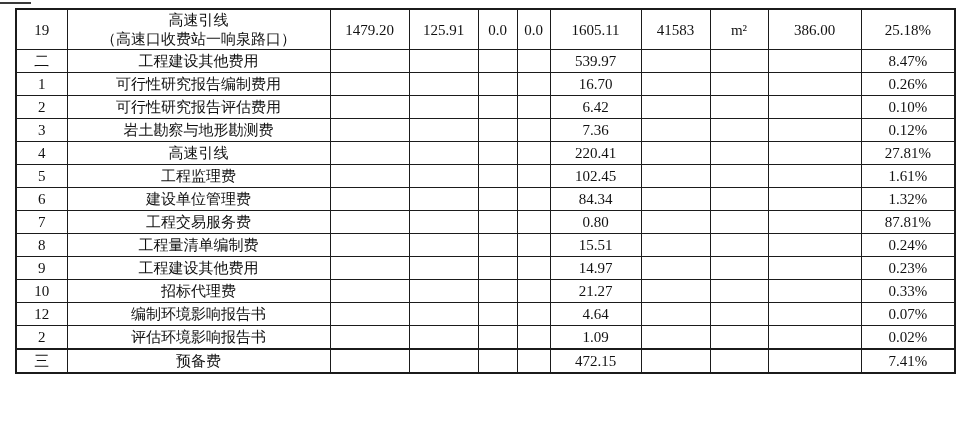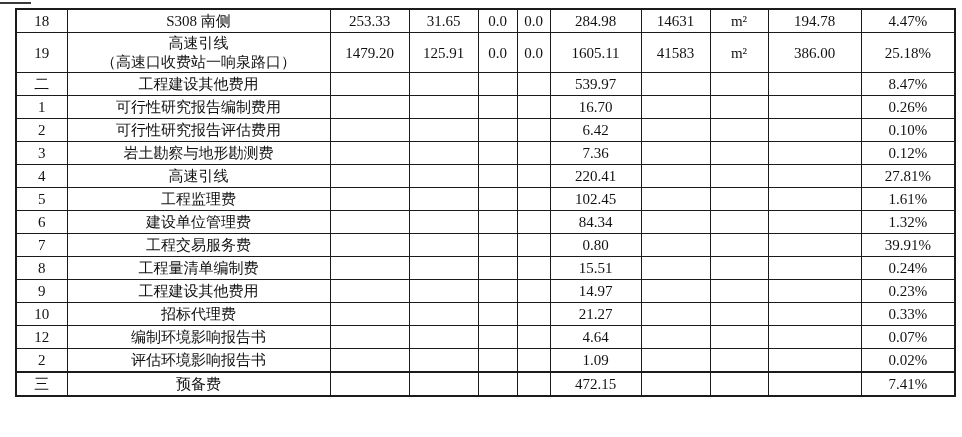--- a/index.html
+++ b/index.html
@@ -39,35 +39,20 @@
       <col style="width:69px">
         <col style="width:39px">
         <col style="width:33px">
       <col style="width:91px">
         <col style="width:69px">
         <col style="width:58px">
       <col style="width:93px">
         <col>
     </colgroup>
     <tbody>
-        <tr class="row-h1">
-      <td>18</td>
-      <td>
-            <span class="nm-line">S308 南侧</span>
-          </td>
-      <td>253.33</td>
-      <td>31.65</td>
-      <td>0.0</td>
-      <td>0.0</td>
-      <td>284.98</td>
-      <td>14631</td>
-      <td>m²</td>
-      <td>194.78</td>
-      <td>4.47%</td>
-    </tr>
         <tr class="row-h2">
       <td>19</td>
       <td>
             <span class="nm-line">高速引线</span>
             <span class="nm-line">（高速口收费站一响泉路口）</span>
           </td>
       <td>1479.20</td>
       <td>125.91</td>
       <td>0.0</td>
       <td>0.0</td>
@@ -188,21 +173,21 @@
             <span class="nm-line">工程交易服务费</span>
           </td>
       <td></td>
       <td></td>
       <td></td>
       <td></td>
       <td>0.80</td>
       <td></td>
       <td></td>
       <td></td>
-      <td>39.91%</td>
+      <td>87.81%</td>
     </tr>
         <tr class="row-h1">
       <td>8</td>
       <td>
             <span class="nm-line">工程量清单编制费</span>
           </td>
       <td></td>
       <td></td>
       <td></td>
       <td></td>

